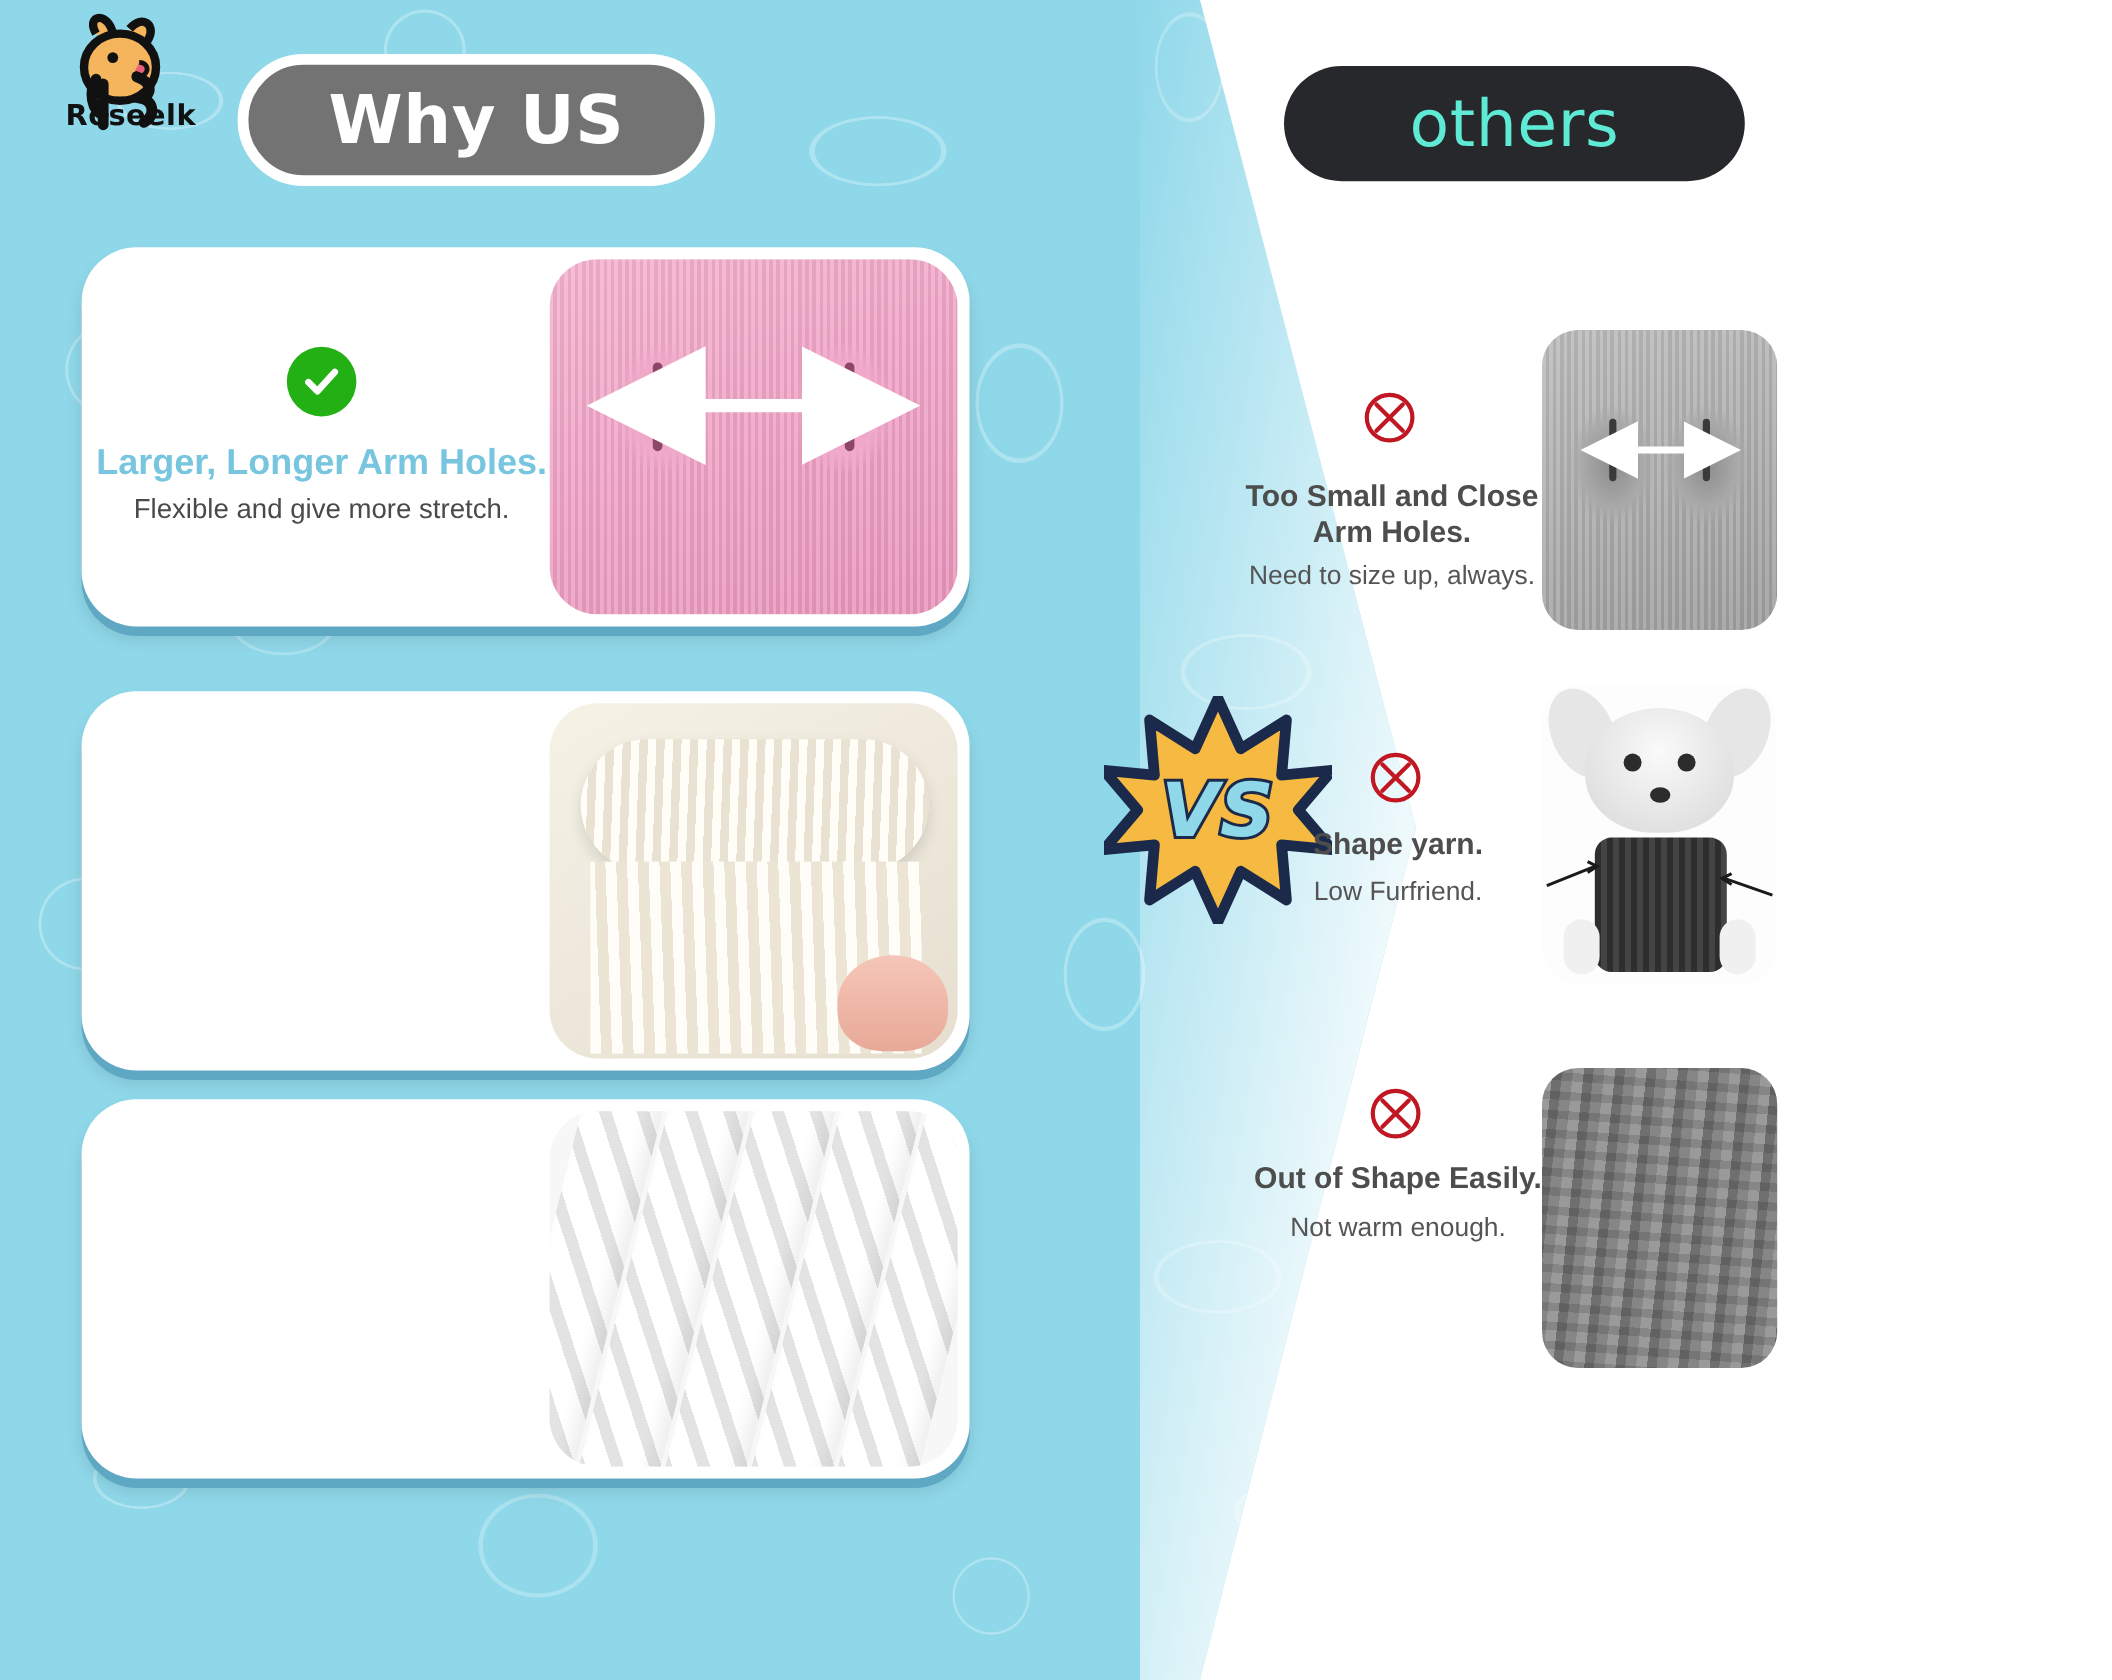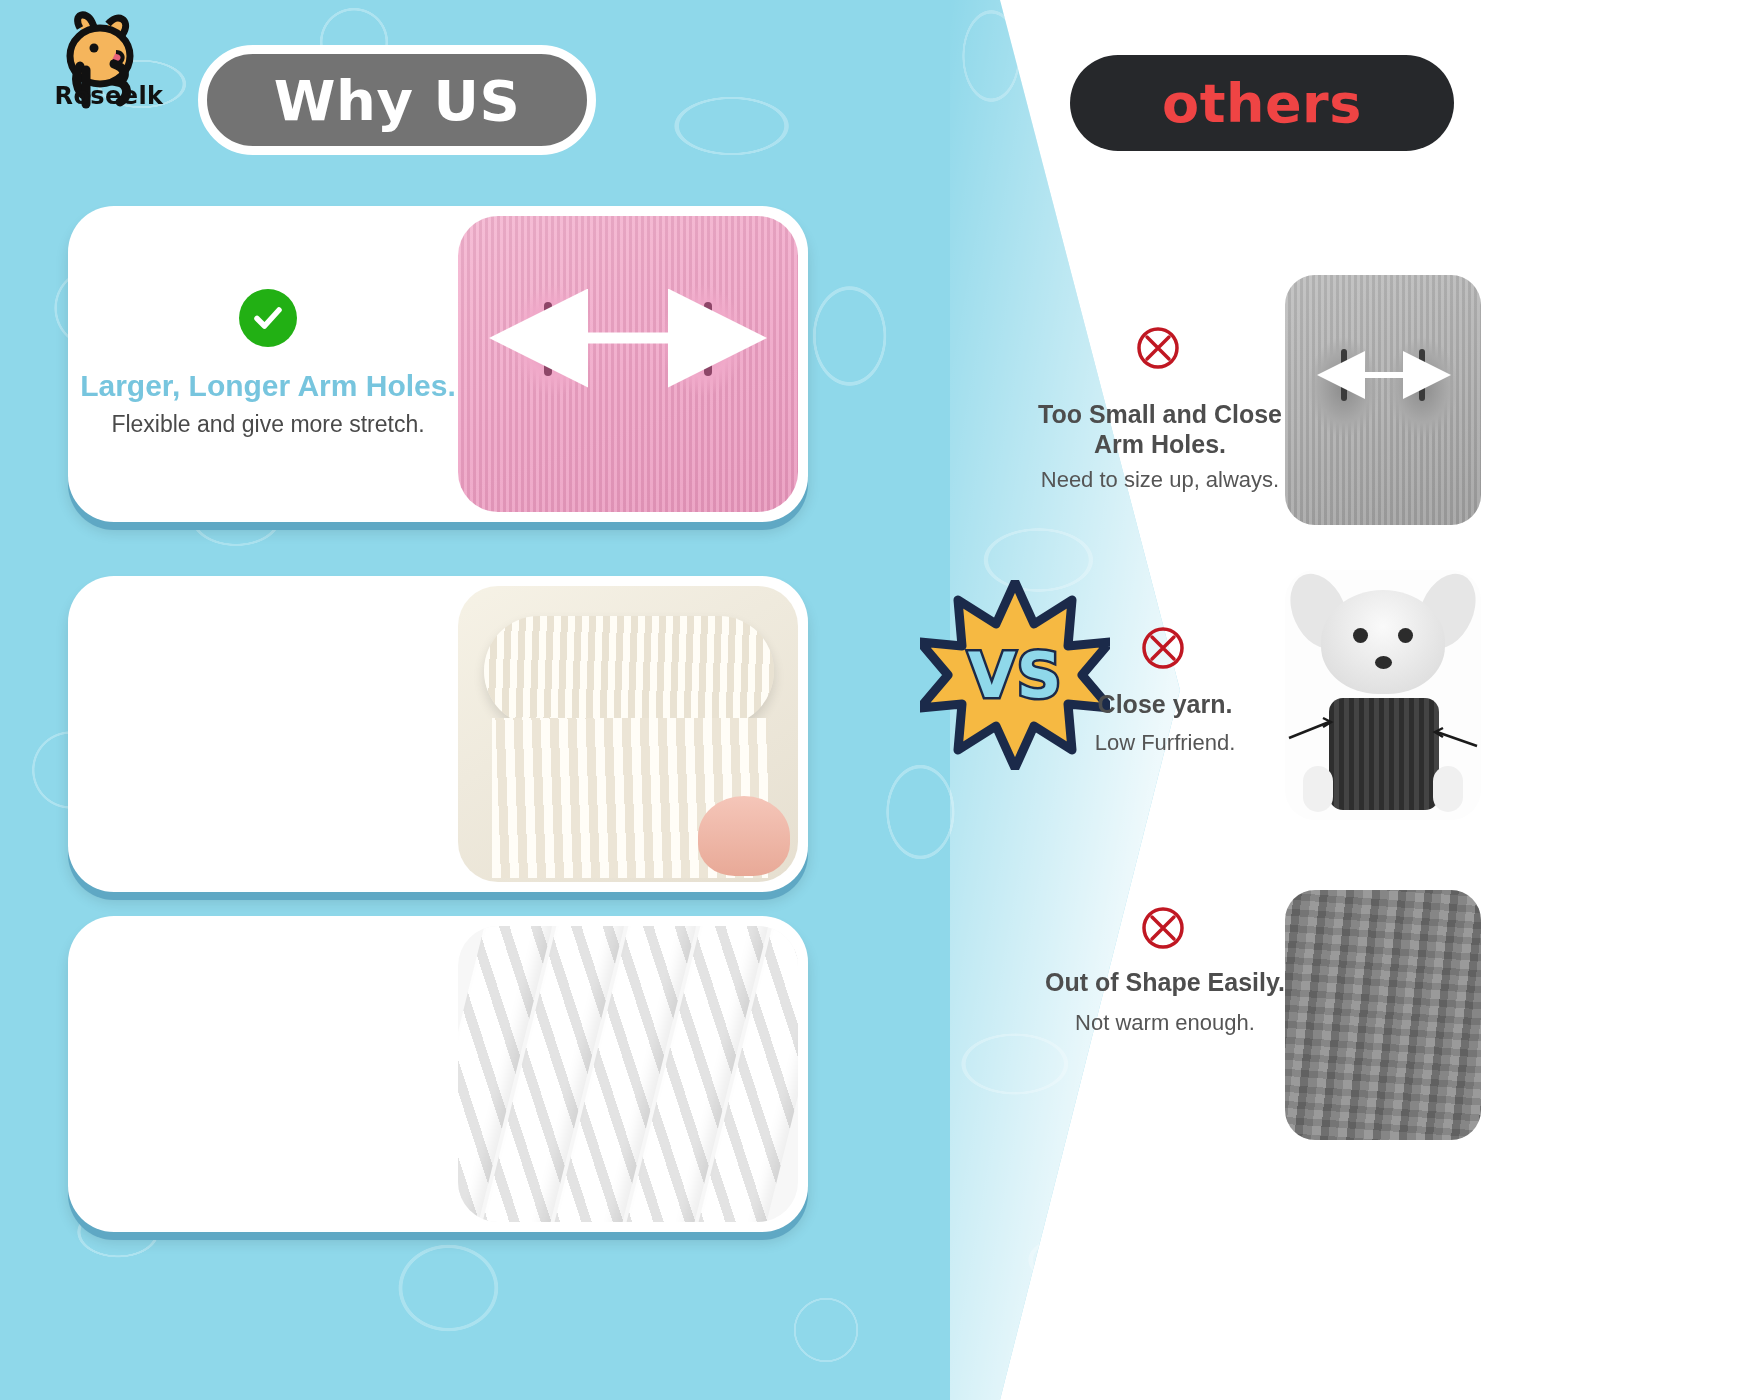--- a/index.html
+++ b/index.html
@@ -47,21 +47,21 @@
   
   #whyus-badge{position:absolute;left:198px;top:45px;width:398px;height:110px;
     background:#737373;border:9px solid #ffffff;border-radius:60px;
     display:flex;align-items:center;justify-content:center;box-sizing:border-box;}
   #whyus-label{color:#ffffff;font-size:56px;font-weight:700;letter-spacing:.5px;
     font-family:"DejaVu Sans",sans-serif;}
 
   
   #others-badge{position:absolute;left:1070px;top:55px;width:384px;height:96px;
     background:#26282b;border-radius:52px;display:flex;align-items:center;justify-content:center;}
-  #others-label{color:#ef4444;font-size:54px;font-weight:700;letter-spacing:.5px;
+  #others-label{color:#5eead4;font-size:54px;font-weight:400;letter-spacing:.5px;
     font-family:"DejaVu Sans",sans-serif;}
 
   
   .card{position:absolute;left:68px;width:740px;background:#ffffff;
     border-radius:46px;box-shadow:0 8px 0 #5fa8c4, 0 10px 14px rgba(0,0,0,.12);
     overflow:hidden;display:flex;margin-top:16px;}
   #card-1{top:190px;height:316px;}
   #card-2{top:560px;height:316px;}
   #card-3{top:900px;height:316px;}
 
@@ -140,21 +140,21 @@
   .gp2 .paw.l{left:18px;} .gp2 .paw.r{right:18px;}
   .gp3{background:repeating-linear-gradient(96deg,#9a9a9a 0 9px,#6f6f6f 9px 17px,#868686 17px 26px);}
   .gp3:after{content:"";position:absolute;inset:0;
      background:repeating-linear-gradient(4deg, rgba(0,0,0,.13) 0 7px, transparent 7px 16px);}
 
   
   #vs-burst{position:absolute;left:920px;top:580px;width:190px;height:190px;}
   #vs-label{position:absolute;left:920px;top:580px;width:190px;height:190px;
     display:flex;align-items:center;justify-content:center;
     font-family:"DejaVu Sans",sans-serif;font-size:62px;font-weight:700;
-    color:#8fd8ea;-webkit-text-stroke:5px #1b2a4a;
+    font-style:italic;color:#8fd8ea;-webkit-text-stroke:5px #1b2a4a;
     paint-order:stroke fill;letter-spacing:1px;}
 </style>
 </head>
 <body>
 
 <div id="left-panel">
   <div id="left-pattern"></div>
   <div id="left-glow"></div>
 </div>
 
@@ -259,21 +259,21 @@
   </div>
 </div>
 
 <div class="drawback">
   <div class="db-icon" style="left:1140px;top:625px;">
     <svg viewBox="0 0 46 46">
         <circle cx="23" cy="23" r="19" fill="none" stroke="#c01722" stroke-width="3.5"></circle>
     <path d="M12 12 L34 34 M34 12 L12 34" stroke="#c01722" stroke-width="3.5" stroke-linecap="round"></path>
       </svg>
   </div>
-  <p class="db-title" style="left:1035px;top:690px;width:260px;">Close yarn.</p>
+  <p class="db-title" style="left:1035px;top:690px;width:260px;">Shape yarn.</p>
   <p class="db-sub" style="left:1035px;top:730px;width:260px;">Low Furfriend.</p>
   <div class="db-photo gp2" style="left:1285px;top:570px;">
     <div class="ear l"></div>
     <div class="ear r"></div>
     <div class="dog-head"></div>
     <div class="eye l"></div>
     <div class="eye r"></div>
     <div class="nose"></div>
     <div class="sweater"></div>
     <div class="paw l"></div>

